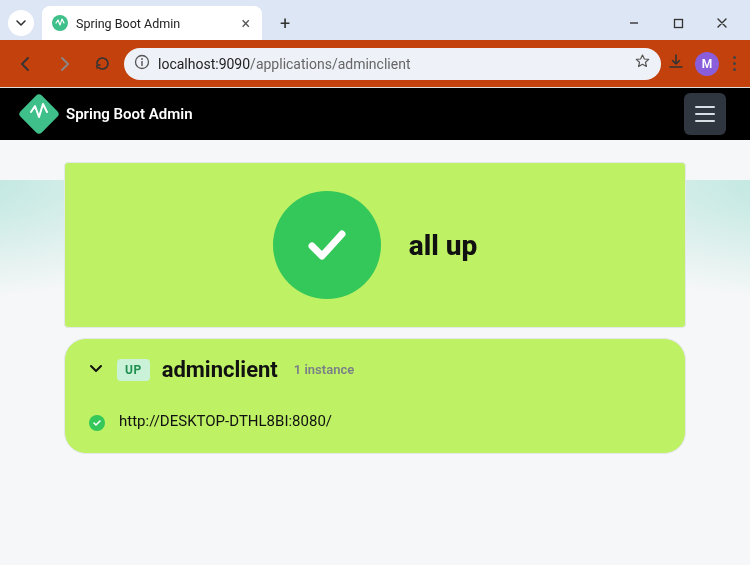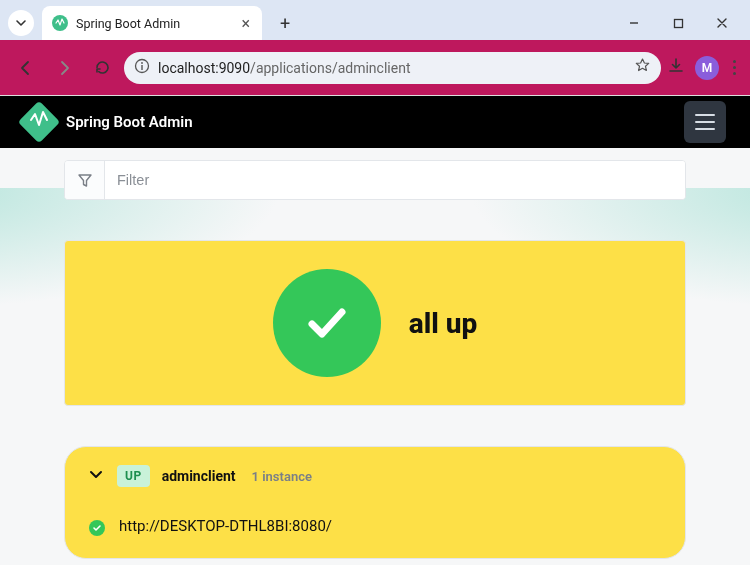--- a/index.html
+++ b/index.html
@@ -28,22 +28,22 @@
   .tab-favicon {
     width: 16px; height: 16px; border-radius: 50%; background: #3fbf8a;
     display: flex; align-items: center; justify-content: center; margin-right: 8px;
   }
   .tab-title { font-size: 12.5px; color: #222; flex: 1; }
   .tab-close { color: #555; font-size: 16px; cursor: pointer; padding: 0 2px; }
   .new-tab { margin-left: 10px; font-size: 18px; color: #333; cursor: pointer; padding: 4px 8px; }
   .window-controls { margin-left: auto; display: flex; gap: 4px; }
   .win-btn { width: 40px; height: 28px; display: flex; align-items: center; justify-content: center; cursor: pointer; }
   .toolbar {
-    display: flex; align-items: center; height: 56px; padding: 6px 10px; gap: 6px;
-    background: #be185d; border-bottom: 1px solid #ddd;
+    display: flex; align-items: center; height: 48px; padding: 6px 10px; gap: 6px;
+    background: #c2410c; border-bottom: 1px solid #ddd;
   }
   .nav-btn { width: 32px; height: 32px; display:flex; align-items:center; justify-content:center; color:#333; border-radius: 50%; cursor:pointer; }
   .addr-bar {
     flex: 1; display:flex; align-items:center; height: 32px; background: #eef1f7;
     border-radius: 16px; padding: 0 10px; gap: 8px; color: #555;
   }
   .addr-url { font-size: 14px; color: #333; flex:1; white-space:nowrap; overflow:hidden; }
   .addr-url .host { color: #222; }
   .addr-url .path { color: #666; }
   .right-icons { display:flex; align-items:center; gap: 10px; }
@@ -83,39 +83,39 @@
     pointer-events:none;
   }
 
   .content { position:relative; padding: 12px 64px; }
   .filter-row { display:flex; height:40px; border:1px solid #e3e6ea; border-radius:4px; background:#fff; overflow:hidden; }
   .filter-icon-box { width:40px; display:flex; align-items:center; justify-content:center; border-right:1px solid #e3e6ea; background:#fbfcfd; color:#7a7f87; }
   .filter-input { flex:1; border:none; outline:none; padding:0 12px; font-size:14.5px; color:#333; background:#fff; }
   .filter-input::placeholder { color:#8a8f96; }
 
   .card {
-    background:#fde047; border:1px solid #e3e6ea; border-radius:4px; margin-top:40px;
+    background:#bef264; border:1px solid #e3e6ea; border-radius:4px; margin-top:10px;
   }
   .status-card { display:flex; align-items:center; justify-content:center; gap:28px; padding:28px 20px; }
   .status-circle {
     width:108px; height:108px; border-radius:50%; background:#34c759;
     display:flex; align-items:center; justify-content:center;
   }
   .status-text { text-align:center; }
   .status-title { font-size:28px; font-weight:800; color:#111; }
   .status-time { font-size:16px; color:#7a7f87; margin-top:2px; }
 
   .app-card { padding: 0; border-radius: 22px; }
   .app-header { display:flex; align-items:center; gap:12px; padding:18px 22px; cursor:pointer; }
   .chev { color:#111; }
   .badge-up {
     background:#c9f2d9; color:#1e8f4f; font-weight:700; font-size:12px;
     padding:4px 8px; border-radius:4px; letter-spacing:0.5px;
   }
-  .app-name { font-size:14px; font-weight:700; color:#111; }
+  .app-name { font-size:22px; font-weight:700; color:#111; }
   .app-count { font-size:13px; font-weight:600; color:#7a7f87; margin-left:4px; }
   .instance-row { display:flex; align-items:flex-start; gap:14px; padding:12px 24px 22px 24px; }
   .mini-status {
     width:16px; height:16px; border-radius:50%; background:#34c759;
     display:flex; align-items:center; justify-content:center; margin-top:3px;
   }
   .instance-info { display:flex; flex-direction:column;gap:40px; }
   .instance-url { font-size:15px; color:#111; }
   .instance-id { font-size:13.5px; font-style:italic; color:#7a7f87; margin-top:2px; }
 </style>
@@ -223,28 +223,20 @@
   <div class="hamburger">
     <span></span>
       <span></span>
       <span></span>
   </div>
 </div>
 
 <div class="app-body">
   <div class="bg-wave"></div>
   <div class="content">
-    <div class="filter-row">
-      <div class="filter-icon-box">
-        <svg width="16" height="16" viewBox="0 0 16 16">
-            <path d="M2 3h12l-4.5 5.5V14l-3-1.5V8.5z" stroke="#7a7f87" stroke-width="1.4" fill="none" stroke-linejoin="round"></path>
-          </svg>
-      </div>
-      <input class="filter-input" type="text" placeholder="Filter" style="">
-    </div>
 
     <div class="card status-card">
       <div class="status-circle">
         <svg width="58" height="58" viewBox="0 0 58 58">
             <path d="M14 30l10 10 20-22" stroke="#fff" stroke-width="7" fill="none" stroke-linecap="round" stroke-linejoin="round"></path>
           </svg>
       </div>
       <div class="status-text">
         <div class="status-title">all up</div>
       </div>

